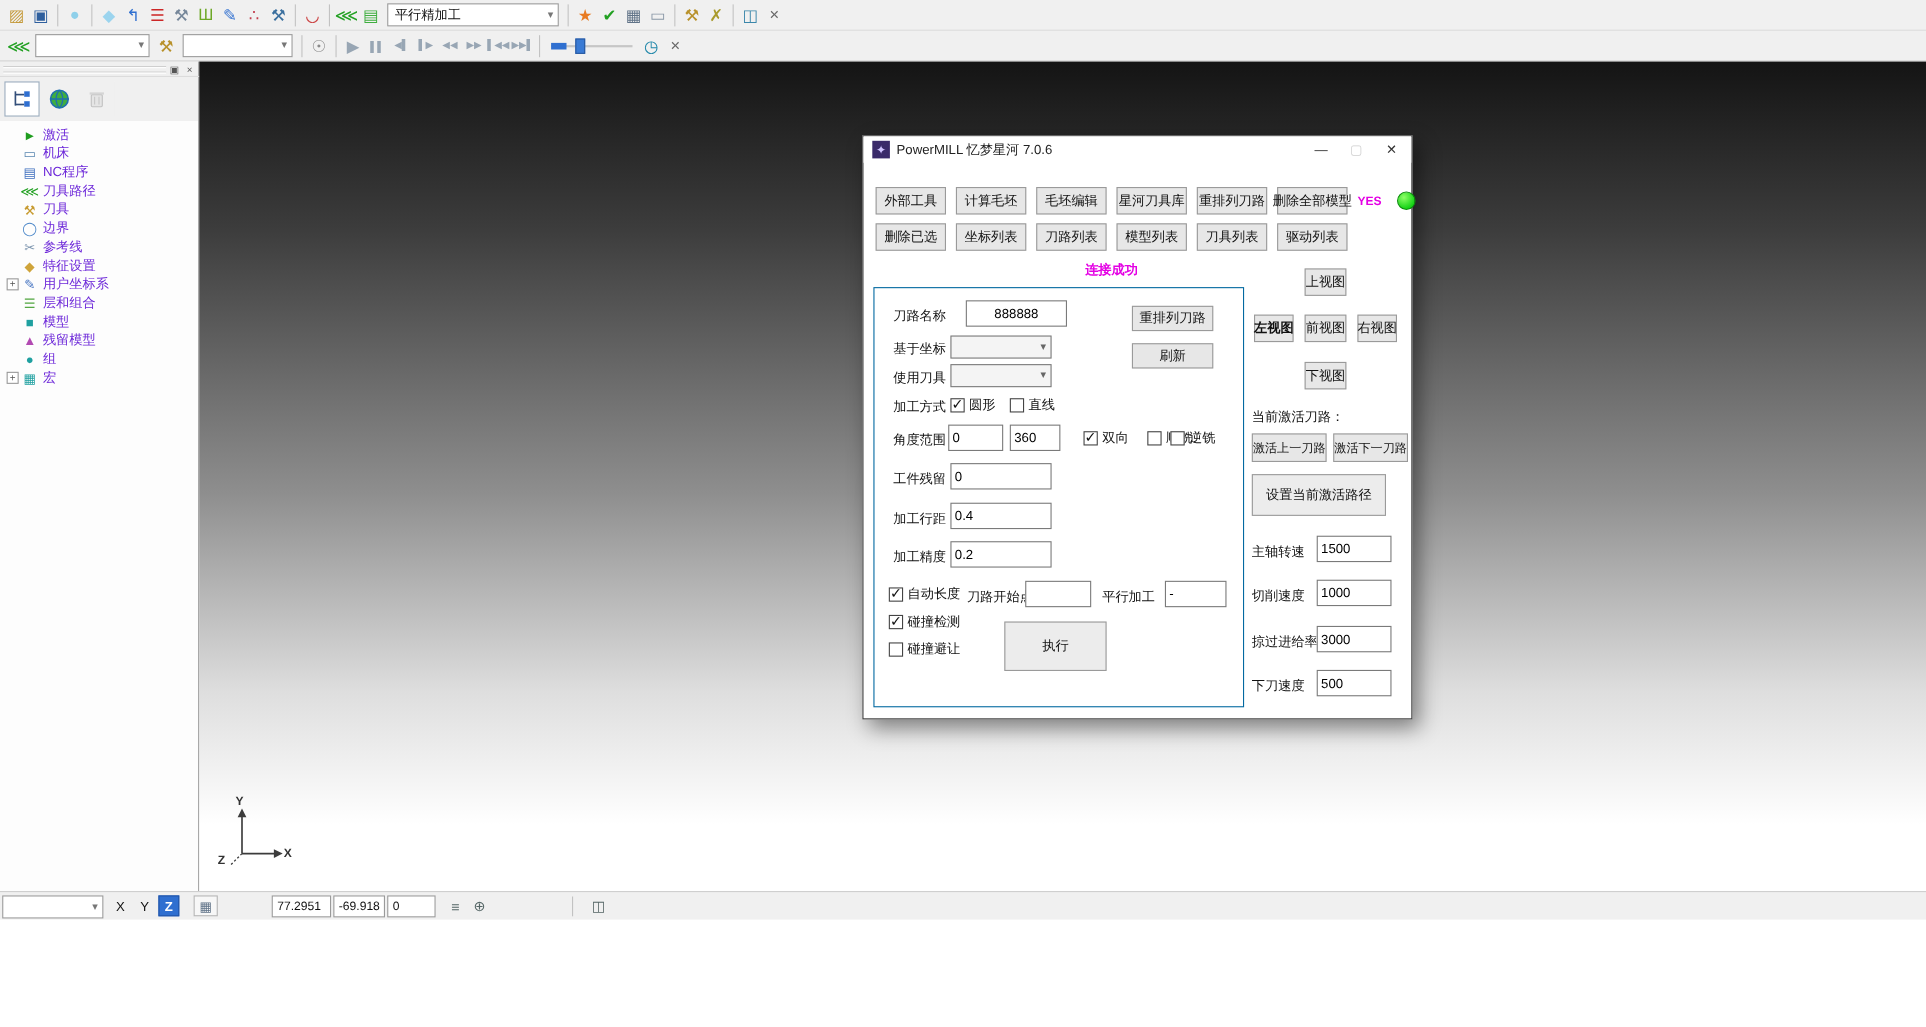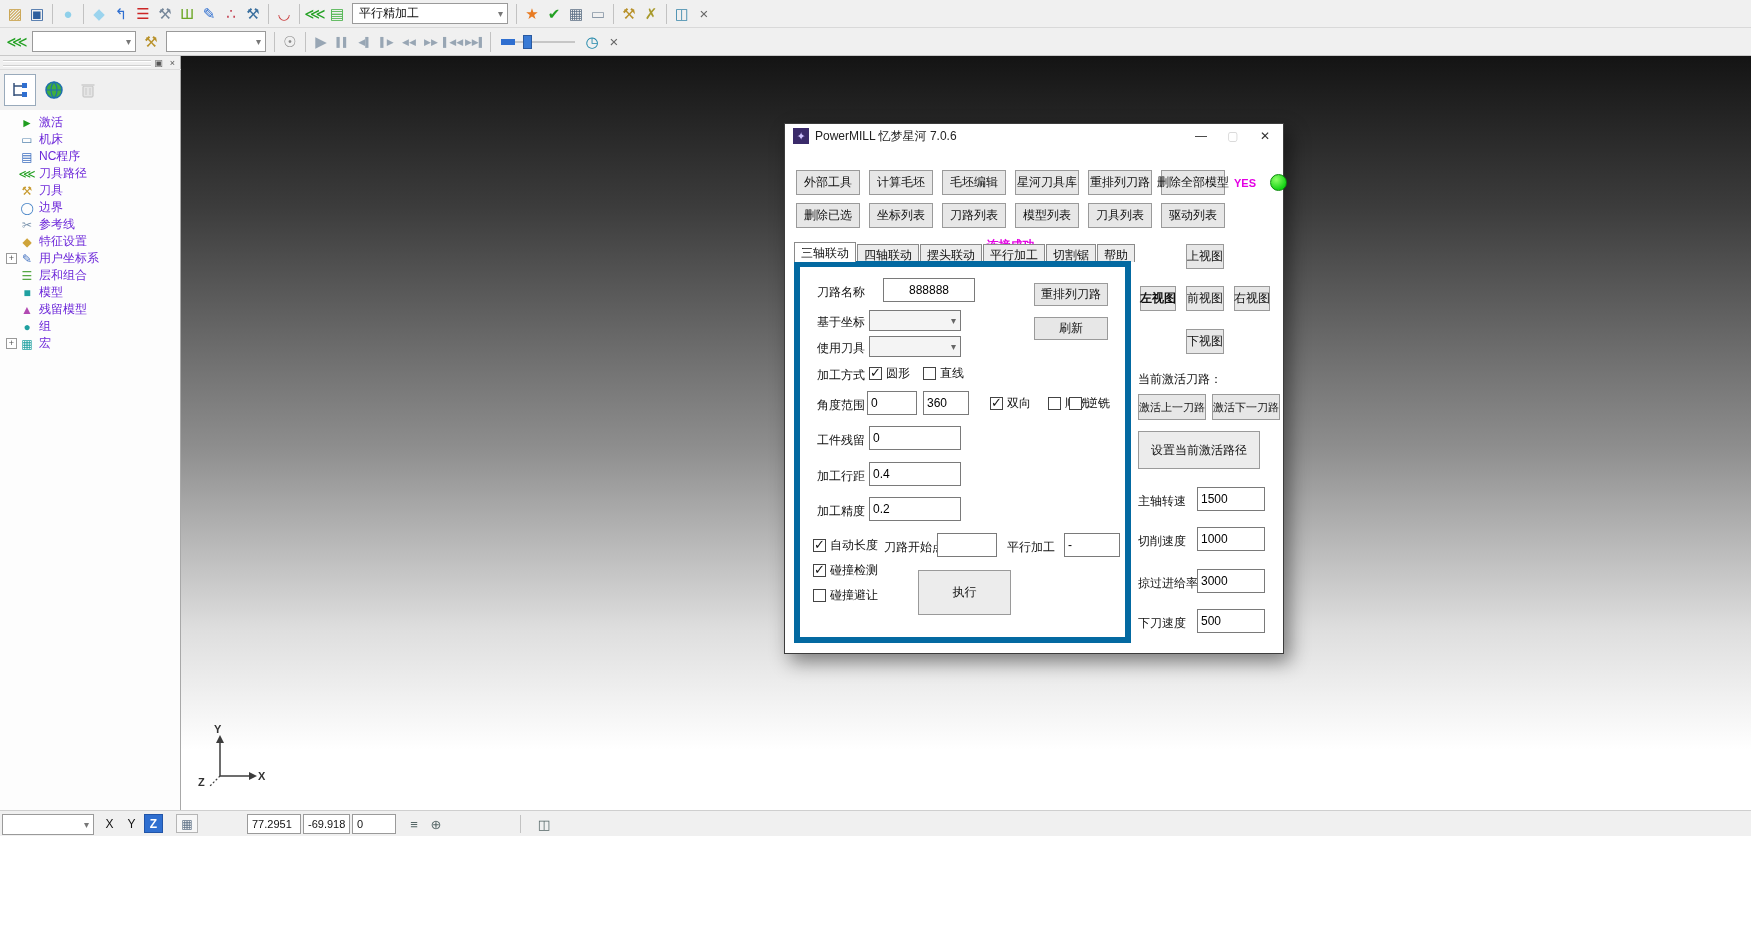--- a/index.html
+++ b/index.html
@@ -69,21 +69,21 @@
   .dbtn { width:64px; height:25px; background:#e7e7e7; border:1px solid #9a9a9a; font-size:12px;
     display:flex; align-items:center; justify-content:center; white-space:nowrap; }
   .magenta { color:#e400e4; font-weight:bold; font-size:11px; white-space:nowrap; }
   #connled { width:17px; height:17px; border-radius:50%; margin-left:5px;
     background:radial-gradient(circle at 35% 30%,#8cff66,#17d417 70%); border:1px solid #0a8a0a; }
   #tabsrow { position:absolute; left:9px; top:118px; display:flex; align-items:flex-end; height:20px; }
   .tab { border:1px solid #8a8a8a; border-bottom:none; background:#ececec; padding:2px 6px 2px 6px;
     font-size:12px; margin-right:1px; height:18px; }
   .tab.active { background:#fff; height:20px; position:relative; z-index:3; }
   #tabpanel { position:absolute; left:9px; top:137px; width:337px; height:382px;
-    border:6px solid #0369a1; background:#fff; z-index:2; }
+    border:1px solid #0369a1; background:#fff; z-index:2; }
   .flabel { position:absolute; font-size:12px; color:#111; white-space:nowrap; }
   .tin { position:absolute; height:24px; border:1px solid #7a7a7a; background:#fff; font-size:12px;
     padding:0 3px; font-family:"Liberation Sans","DejaVu Sans",sans-serif; }
   .dsel { position:absolute; height:21px; border:1px solid #7a7a7a; background:#f4f4f4;
     display:flex; align-items:center; justify-content:flex-end; padding-right:4px; }
   .dsel .arrow { color:#666; font-size:10px; }
   .cb { position:absolute; display:inline-flex; align-items:center; gap:4px; font-size:12px; }
   .cb .box { width:13px; height:13px; border:1px solid #444; background:#fff; position:relative; }
   .cb.checked .box::after { content:"✓"; position:absolute; top:-3px; left:0; font-size:13px; font-weight:bold; color:#111; }
   .panelbtn { position:absolute; background:#e7e7e7; border:1px solid #9a9a9a; font-size:12px;
@@ -333,28 +333,20 @@
         <span class="dbtn">删除已选</span>
         <span class="dbtn">坐标列表</span>
         <span class="dbtn">刀路列表</span>
         <span class="dbtn">模型列表</span>
         <span class="dbtn">刀具列表</span>
         <span class="dbtn">驱动列表</span>
       </span>
     <span class="magenta" style="font-size:12px;">连接成功</span>
   </div>
 
-  <div id="tabsrow">
-      <span class="tab active">三轴联动</span>
-      <span class="tab">四轴联动</span>
-      <span class="tab">摆头联动</span>
-      <span class="tab">平行加工</span>
-      <span class="tab">切割锯</span>
-      <span class="tab">帮助</span>
-    </div>
 
   <div id="tabpanel">
     <span class="flabel" style="left:17px;top:17px;">刀路名称</span>
     <input class="tin" style="left: 83px; top: 11px; width: 92px; text-align: center;" value="888888">
     <span class="panelbtn" style="left:234px;top:16px;width:74px;height:23px;">重排列刀路</span>
     <span class="panelbtn" style="left:234px;top:50px;width:74px;height:23px;">刷新</span>
 
     <span class="flabel" style="left:17px;top:47px;">基于坐标</span>
     <span class="dsel" style="left:69px;top:43px;width:92px;">
         <span class="arrow">▾</span>

